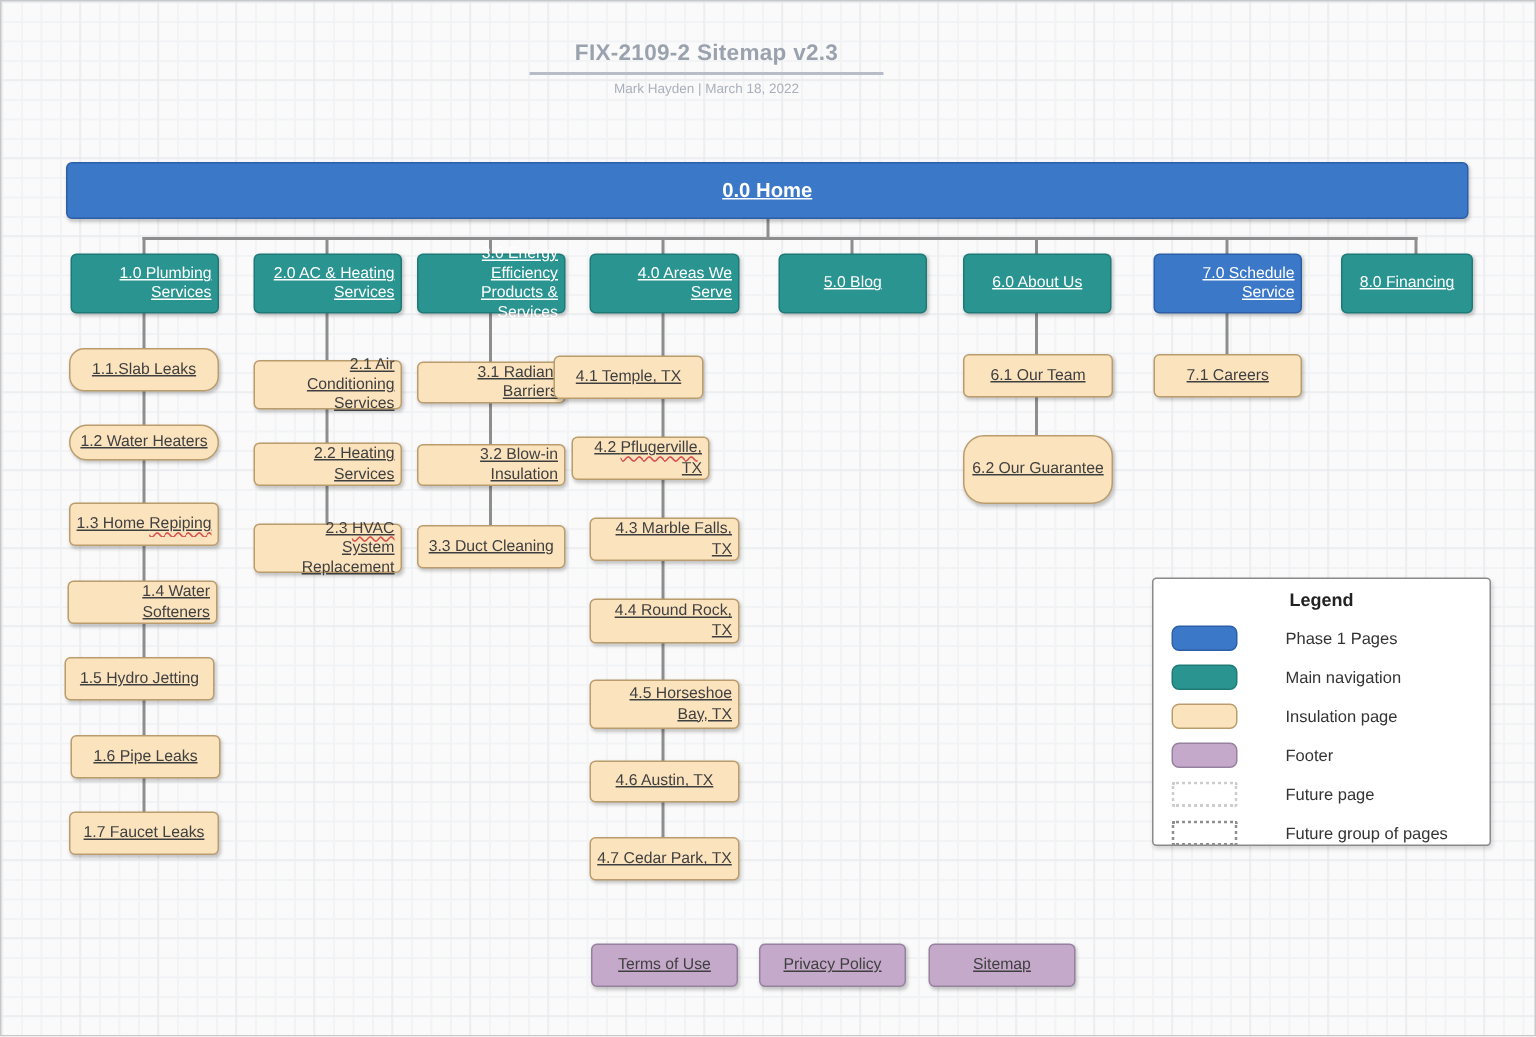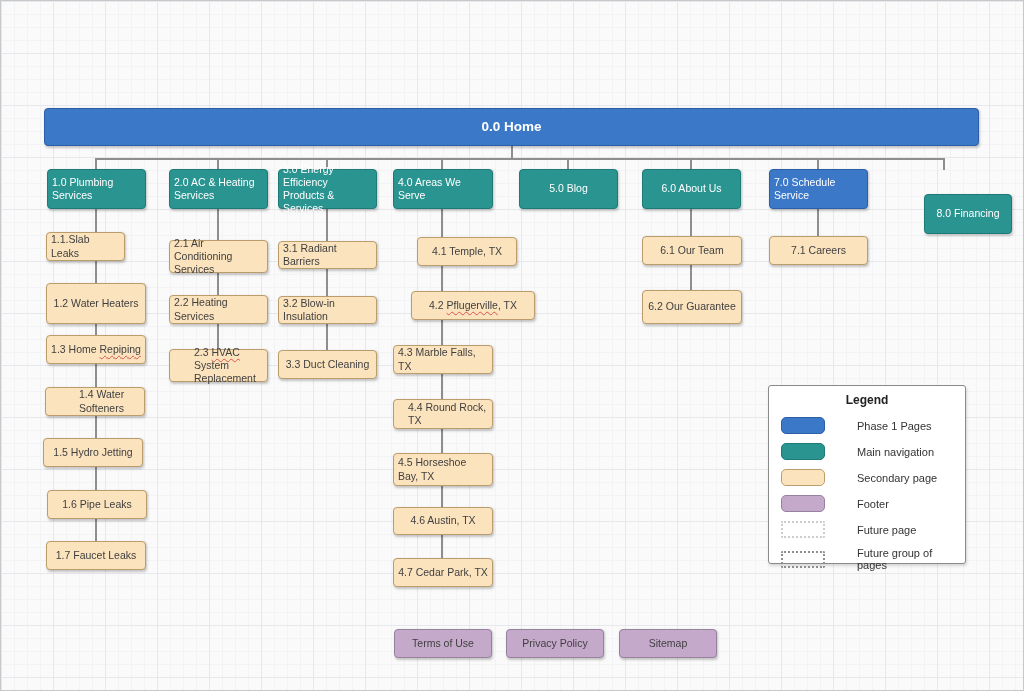--- a/index.html
+++ b/index.html
@@ -17,54 +17,58 @@
   }
   .titlewrap { position:absolute; left:352px; top:26px; width:236px; text-align:center; z-index:3; }
   .title { font-size:15px; font-weight:bold; color:#9aa2ae; letter-spacing:.2px;
            border-bottom:2px solid #b7bcc7; padding-bottom:4px; }
   .byline { font-size:9px; color:#aab0ba; margin-top:4px; }
 
   .line { position:absolute; background:#8e8e8e; z-index:1; }
 
   .node {
     position:absolute; z-index:2; display:flex; align-items:center; justify-content:center;
-    text-align:left; border-radius:4px; font-size:10.5px; line-height:1.25; color:#3f3f3f;
-    padding:2px 4px; box-shadow:1px 1.5px 2.5px rgba(0,0,0,.22);
+    text-align:right; border-radius:4px; font-size:10.5px; line-height:1.25; color:#3f3f3f;
+    padding:2px 4px; box-shadow:1px 1.5px 2.5px rgba(0,0,0,.22);text-decoration:underline;
   }
   .home   { background:#3b78c8; border:1px solid #2c5fa8; color:#fff; font-weight:bold; font-size:13.5px; }
   .navbox { background:#2a9490; border:1px solid #1e7a76; color:#fff; }
   .blue   { background:#3b78c8; border:1px solid #2c5fa8; color:#fff; }
   .sec    { background:#fbe3be; border:1px solid #bb9d6d; }
   .foot   { background:#c5a9ca; border:1px solid #96819e; }
 
   .misspell { text-decoration:underline; text-decoration-style:wavy; text-decoration-color:#d9534f;
               text-decoration-thickness:1px; text-underline-offset:2px; }
 
   .legend {
-    position:absolute; left:767px; top:384px; width:198px; height:179px; z-index:2;
+    position:absolute; left:767px; top:384px; width:226px; height:179px; z-index:2;
     background:#ffffff; border:1px solid #8a8a8a; border-radius:3px;
     box-shadow:1px 2px 3px rgba(0,0,0,.15);
   }
   .legend-title { text-align:center; font-weight:bold; font-size:12px; color:#222; margin-top:7px; }
   .legend-rows { display:flex; flex-direction:column; gap:9px; margin:10px 12px 0 12px; }
   .legend-row { display:flex; align-items:center; }
   .sw { width:44px; height:17px; border-radius:5px; margin-right:32px; flex:0 0 auto; }
   .sw-phase1 { background:#3b78c8; border:1px solid #2c5fa8; }
   .sw-mainnav { background:#2a9490; border:1px solid #1e7a76; }
   .sw-secondary { background:#fbe3be; border:1px solid #bb9d6d; }
   .sw-footer { background:#c5a9ca; border:1px solid #96819e; }
   .sw-future-page { background:transparent; border:2px dotted #cdcdcd; border-radius:2px; }
   .sw-future-group { background:transparent; border:2px dotted #8f8f8f; border-radius:2px; }
   .legend-label { font-size:11px; color:#333; }
 </style>
 </head>
 <body>
 
 <div id="page">
 
+  <div class="titlewrap">
+    <div class="title">FIX-2109-2 Sitemap v2.3</div>
+    <div class="byline">Mark Hayden  |  March 18, 2022</div>
+  </div>
 
   <div class="line" style="left:510px;top:145px;width:2px;height:12px;"></div>
   <div class="line" style="left:94px;top:157px;width:850px;height:2px;"></div>
   <div class="line" style="left:94px;top:157px;width:2px;height:388px;"></div>
   <div class="line" style="left:216px;top:157px;width:2px;height:196px;"></div>
   <div class="line" style="left:325px;top:157px;width:2px;height:197px;"></div>
   <div class="line" style="left:440px;top:157px;width:2px;height:404px;"></div>
   <div class="line" style="left:566px;top:157px;width:2px;height:12px;"></div>
   <div class="line" style="left:689px;top:157px;width:2px;height:136px;"></div>
   <div class="line" style="left:816px;top:157px;width:2px;height:82px;"></div>
@@ -88,28 +92,28 @@
     </div>
   <div class="node navbox" style="left:518px;top:168px;width:99px;height:40px;">
       <span>5.0 Blog</span>
     </div>
   <div class="node navbox" style="left:641px;top:168px;width:99px;height:40px;">
       <span>6.0 About Us</span>
     </div>
   <div class="node blue" style="left:768px;top:168px;width:99px;height:40px;">
       <span>7.0 Schedule Service</span>
     </div>
-  <div class="node navbox" style="left:923px;top:168px;width:88px;height:40px;margin-top:25px;">
+  <div class="node navbox" style="left:893px;top:168px;width:88px;height:40px;">
       <span>8.0 Financing</span>
     </div>
 
-  <div class="node sec" style="left:45px;top:231px;width:79px;height:29px;">
+  <div class="node sec" style="left:45px;top:231px;width:100px;height:29px;border-radius:10px;">
       <span>1.1.Slab Leaks</span>
     </div>
-  <div class="node sec" style="left:45px;top:282px;width:100px;height:41px;">
+  <div class="node sec" style="left:45px;top:282px;width:100px;height:24px;border-radius:14px;">
       <span>1.2 Water Heaters</span>
     </div>
   <div class="node sec" style="left:45px;top:334px;width:100px;height:29px;">
     <span><span>1.3 Home </span><span class="misspell">Repiping</span><span></span></span>
   </div>
   <div class="node sec" style="left:44px;top:386px;width:100px;height:29px;padding-left:33px;">
       <span>1.4 Water Softeners</span>
     </div>
   <div class="node sec" style="left:42px;top:437px;width:100px;height:29px;">
       <span>1.5 Hydro Jetting</span>
@@ -134,24 +138,24 @@
   <div class="node sec" style="left:277px;top:240px;width:99px;height:28px;">
       <span>3.1 Radiant Barriers</span>
     </div>
   <div class="node sec" style="left:277px;top:295px;width:99px;height:28px;">
       <span>3.2 Blow-in Insulation</span>
     </div>
   <div class="node sec" style="left:277px;top:349px;width:99px;height:29px;">
       <span>3.3 Duct Cleaning</span>
     </div>
 
-  <div class="node sec" style="left:416px;top:236px;width:100px;height:29px;">
+  <div class="node sec" style="left:368px;top:236px;width:100px;height:29px;">
       <span>4.1 Temple, TX</span>
     </div>
-  <div class="node sec" style="left:410px;top:290px;width:124px;height:29px;">
+  <div class="node sec" style="left:380px;top:290px;width:92px;height:29px;">
     <span><span>4.2 </span><span class="misspell">Pflugerville</span><span>, TX</span></span>
   </div>
   <div class="node sec" style="left:392px;top:344px;width:100px;height:29px;">
       <span>4.3 Marble Falls, TX</span>
     </div>
   <div class="node sec" style="left:392px;top:398px;width:100px;height:30px;padding-left:14px;">
       <span>4.4 Round Rock, TX</span>
     </div>
   <div class="node sec" style="left:392px;top:452px;width:100px;height:33px;">
       <span>4.5 Horseshoe Bay, TX</span>
@@ -159,42 +163,42 @@
   <div class="node sec" style="left:392px;top:506px;width:100px;height:28px;">
       <span>4.6 Austin, TX</span>
     </div>
   <div class="node sec" style="left:392px;top:557px;width:100px;height:29px;">
       <span>4.7 Cedar Park, TX</span>
     </div>
 
   <div class="node sec" style="left:641px;top:235px;width:100px;height:29px;">
       <span>6.1 Our Team</span>
     </div>
-  <div class="node sec" style="left:641px;top:289px;width:100px;height:34px;">
+  <div class="node sec" style="left:641px;top:289px;width:100px;height:46px;border-radius:14px;">
       <span>6.2 Our Guarantee</span>
     </div>
 
   <div class="node sec" style="left:768px;top:235px;width:99px;height:29px;">
       <span>7.1 Careers</span>
     </div>
 
   <div class="legend">
     <div class="legend-title">Legend</div>
     <div class="legend-rows">
       <div class="legend-row">
         <span class="sw sw-phase1"></span>
         <span class="legend-label">Phase 1 Pages</span>
       </div>
       <div class="legend-row">
         <span class="sw sw-mainnav"></span>
         <span class="legend-label">Main navigation</span>
       </div>
       <div class="legend-row">
         <span class="sw sw-secondary"></span>
-        <span class="legend-label">Secondary page</span>
+        <span class="legend-label">Insulation page</span>
       </div>
       <div class="legend-row">
         <span class="sw sw-footer"></span>
         <span class="legend-label">Footer</span>
       </div>
       <div class="legend-row">
         <span class="sw sw-future-page"></span>
         <span class="legend-label">Future page</span>
       </div>
       <div class="legend-row">

